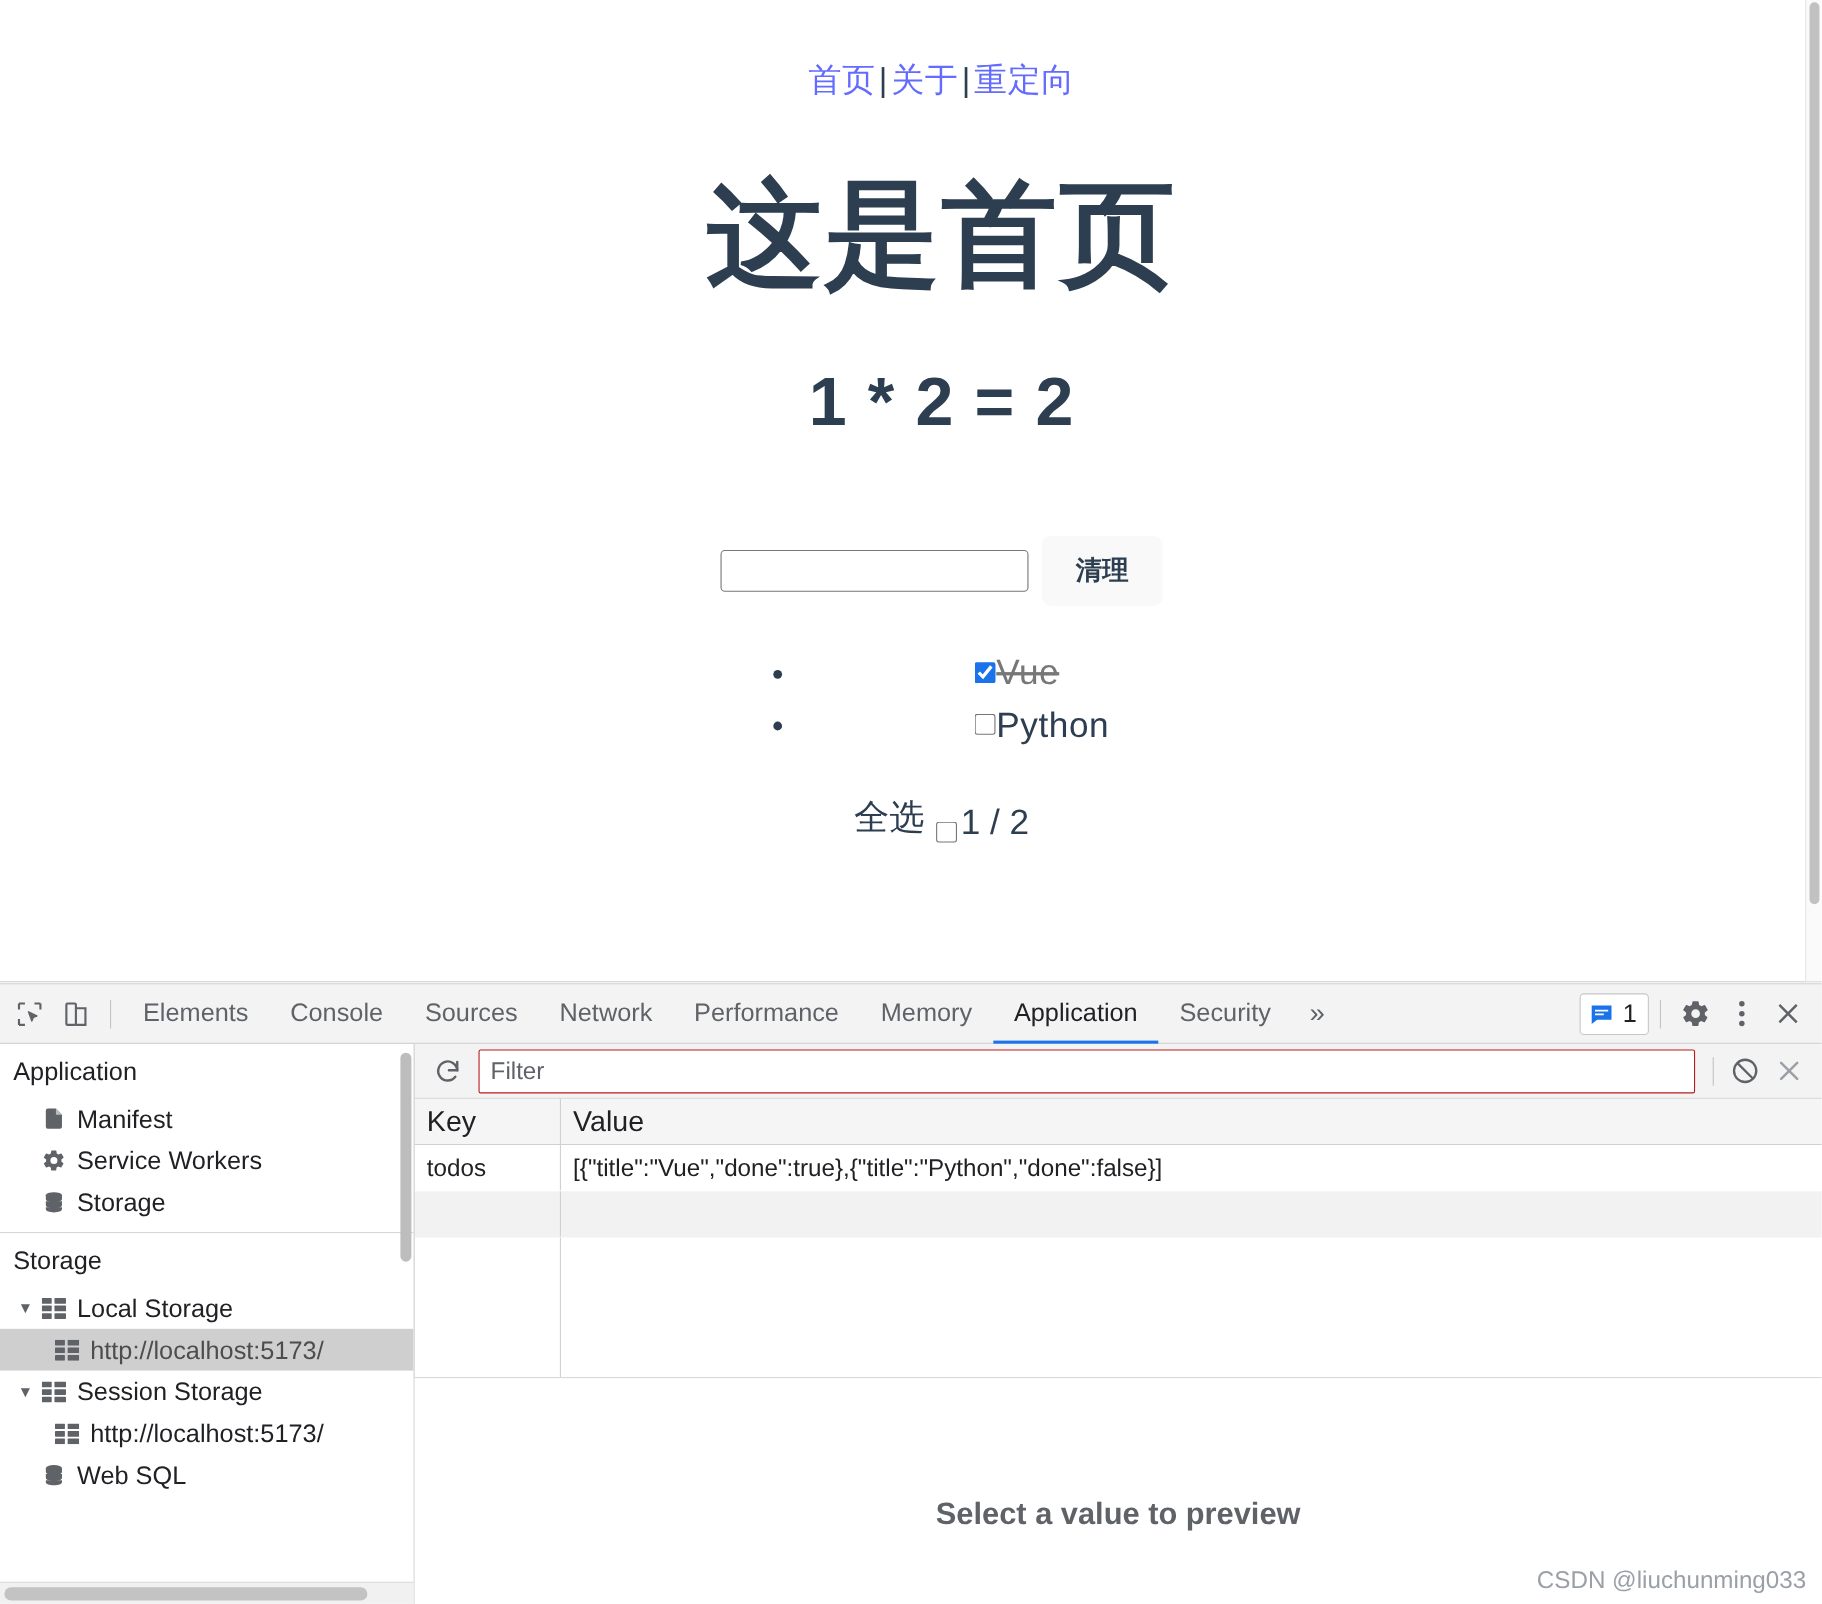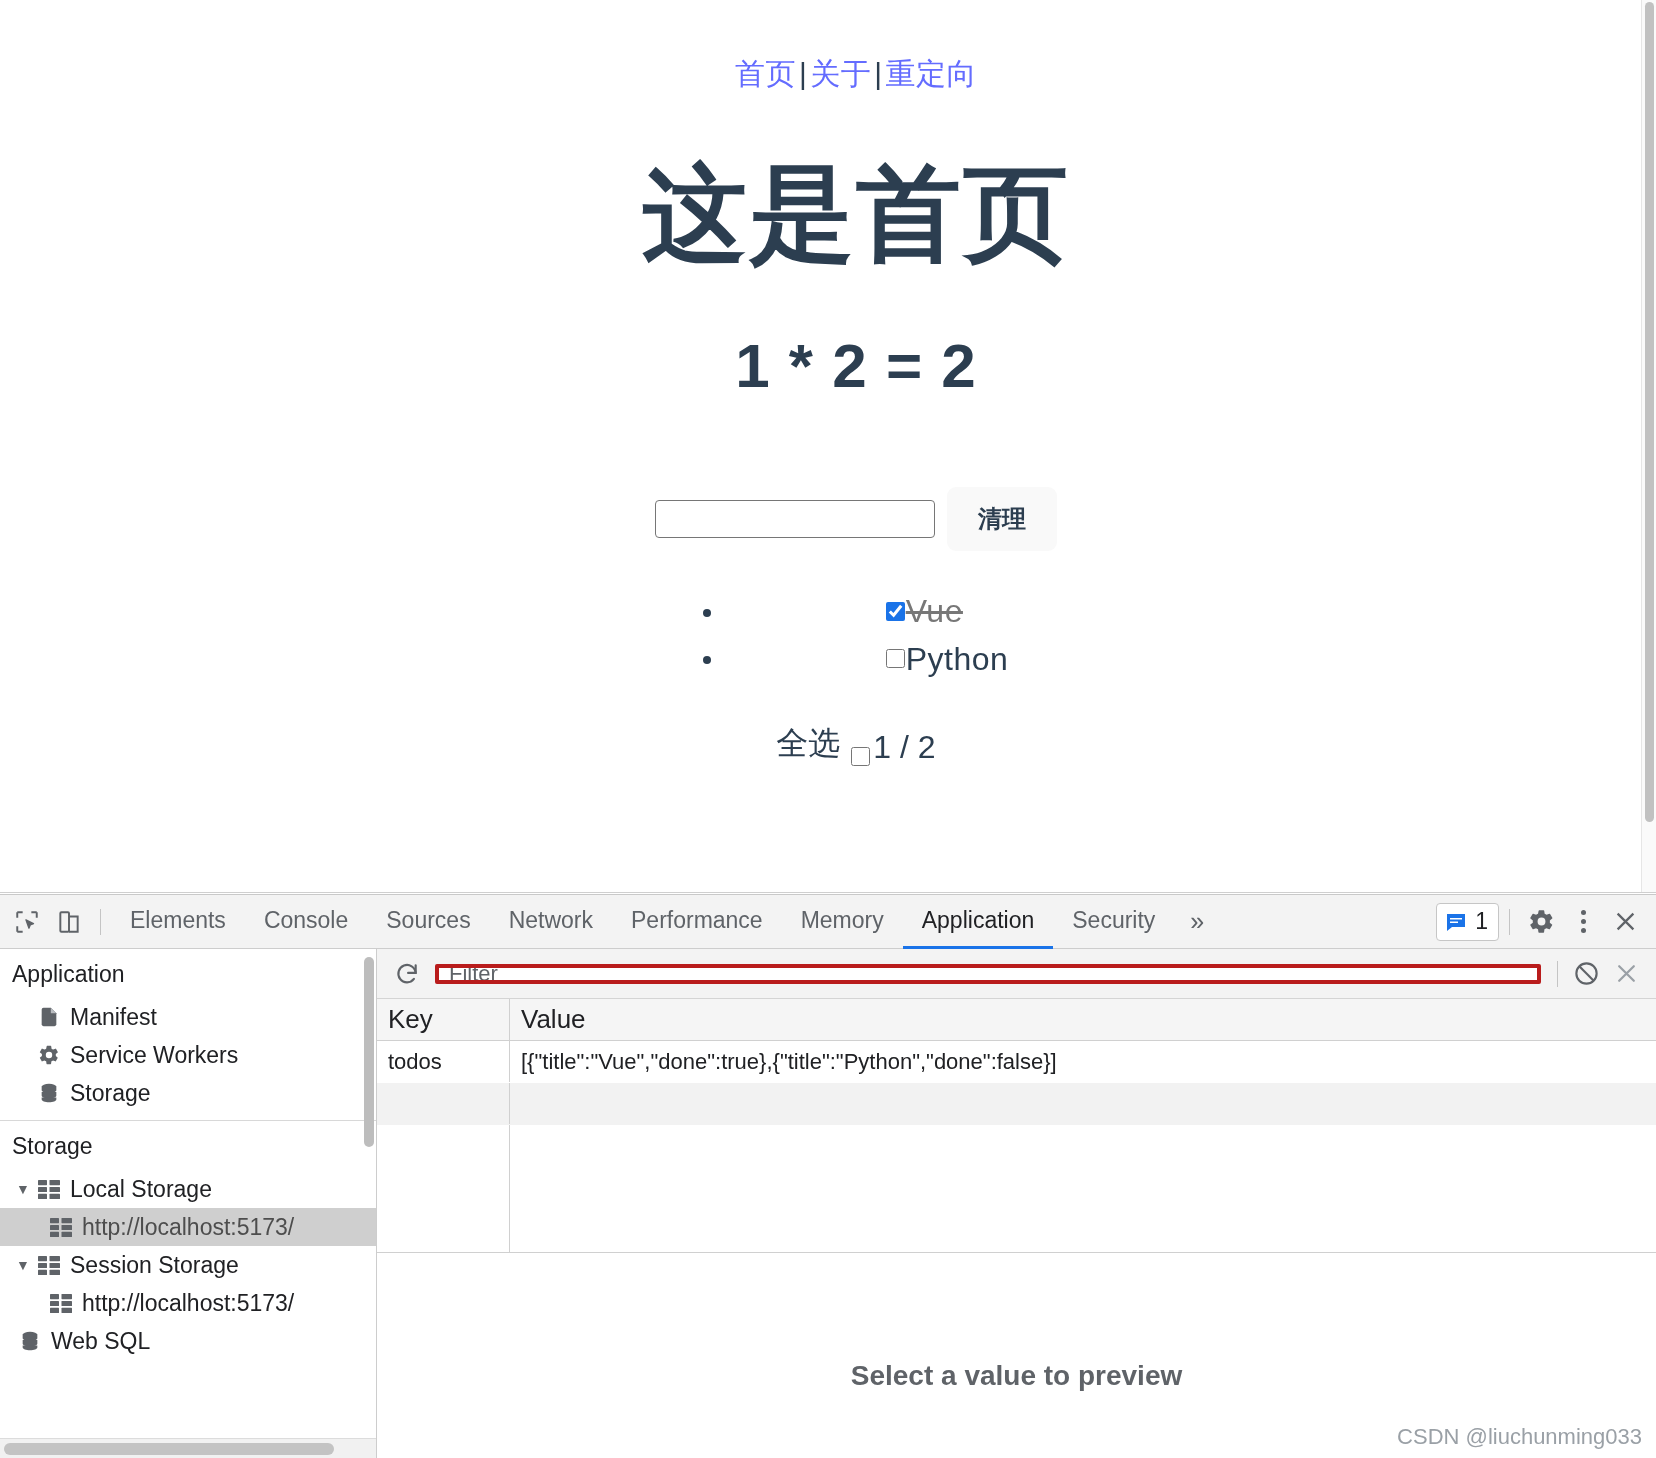--- a/index.html
+++ b/index.html
@@ -279,23 +279,23 @@
     border-bottom: 1px solid #d4d4d4;
     flex: none;
   }
   .tb-btn {
     width: 40px; height: 38px;
     display: flex; align-items: center; justify-content: center;
     cursor: pointer; border-radius: 3px;
   }
   .filter-input {
     flex: 1;
-    height: 20px;
+    height: 40px;
     margin: 0 8px;
-    border: 4px solid #b91c1c;
+    border: 1px solid #b91c1c;
     border-radius: 2px;
     background: #fff;
     font-size: 22px;
     padding: 0 10px;
     color: #202124;
     outline: none;
     font-family: "Liberation Sans", sans-serif;
   }
   .filter-input::placeholder { color: #5f6368; }
   .tb-sep { width: 1px; height: 26px; background: #c4c4c4; margin: 0 8px; }
@@ -560,21 +560,21 @@
                 <rect x="0" y="6.9" width="9" height="5.2" rx="0.6"></rect>
                 <rect x="11.5" y="6.9" width="10.5" height="5.2" rx="0.6"></rect>
                 <rect x="0" y="13.8" width="9" height="5.2" rx="0.6"></rect>
                 <rect x="11.5" y="13.8" width="10.5" height="5.2" rx="0.6"></rect>
               </svg>
             </span>
             <span class="lbl">http://localhost:5173/</span>
           </div>
 
 
-          <div class="tree-row" style="padding-left:15px;">
+          <div class="tree-row" style="padding-left:34px;">
             <span class="ico">
               <svg width="22" height="22" viewBox="0 0 24 24" fill="#5f6368">
                 <ellipse cx="12" cy="5" rx="8" ry="3"></ellipse>
                 <path d="M4 5v4c0 1.66 3.58 3 8 3s8-1.34 8-3V5"></path>
                 <path d="M4 11v4c0 1.66 3.58 3 8 3s8-1.34 8-3v-4"></path>
                 <path d="M4 17v2c0 1.66 3.58 3 8 3s8-1.34 8-3v-2"></path>
               </svg>
             </span>
             <span class="lbl">Web SQL</span>
           </div>

